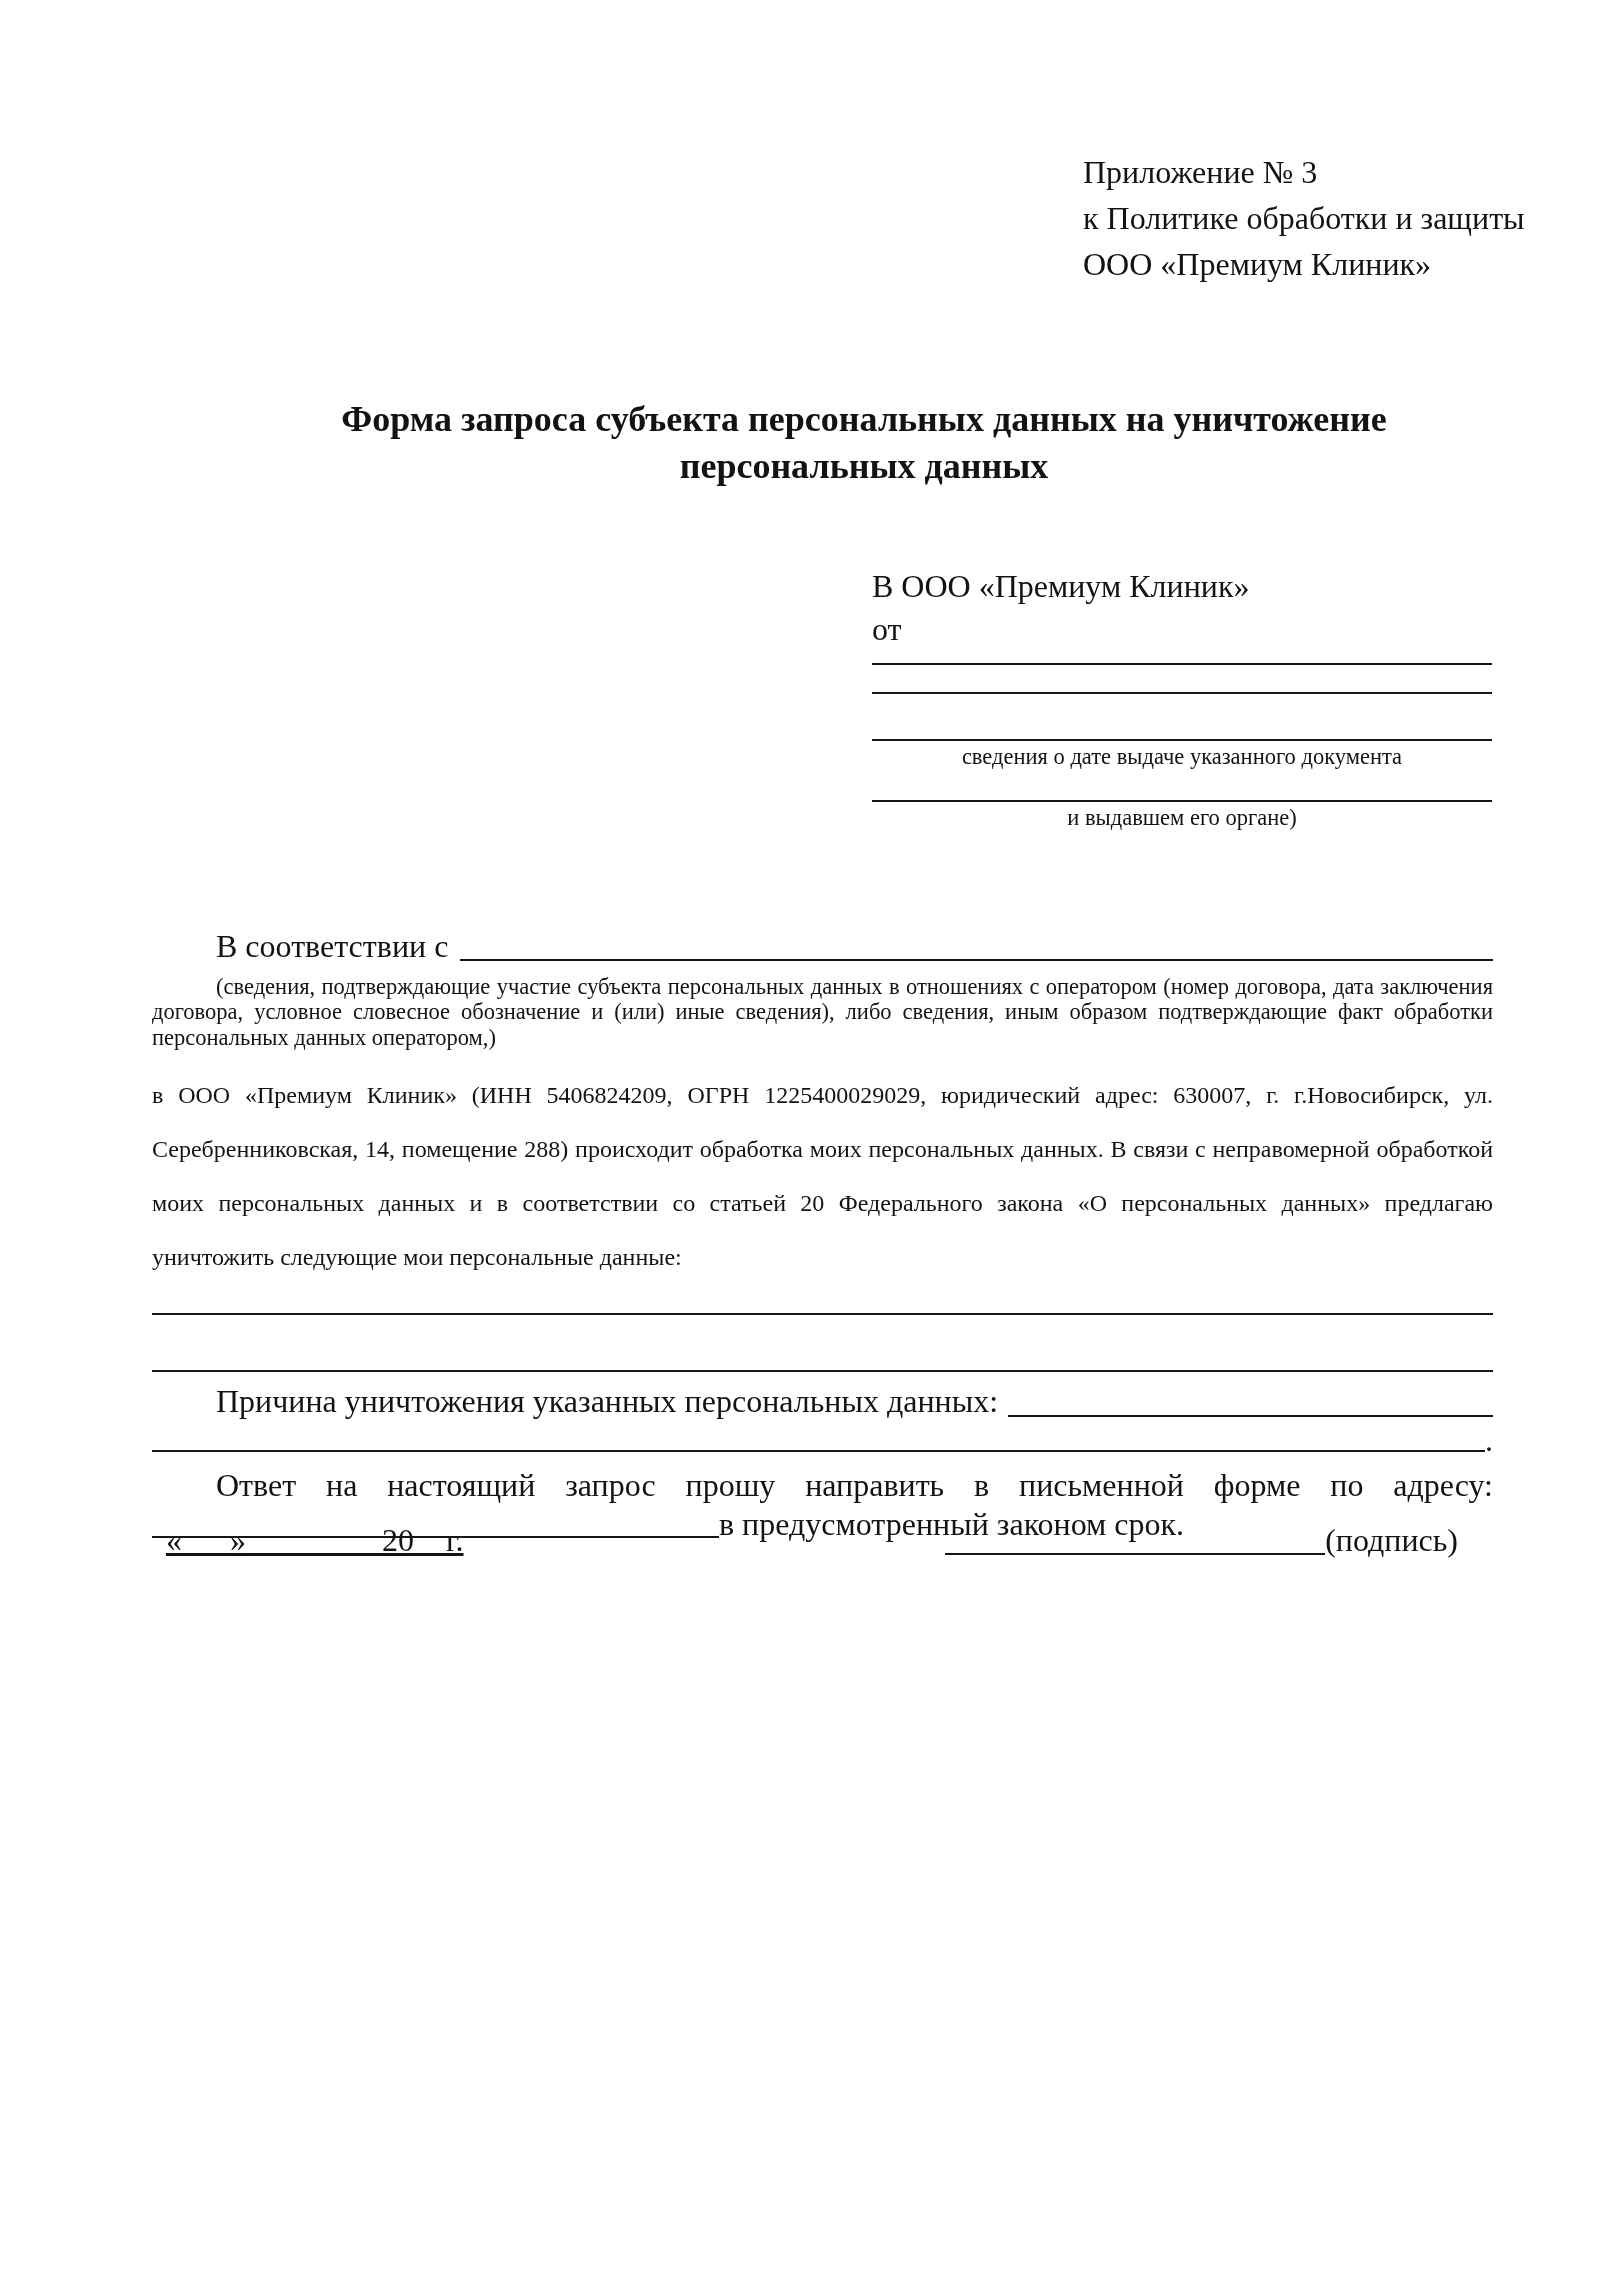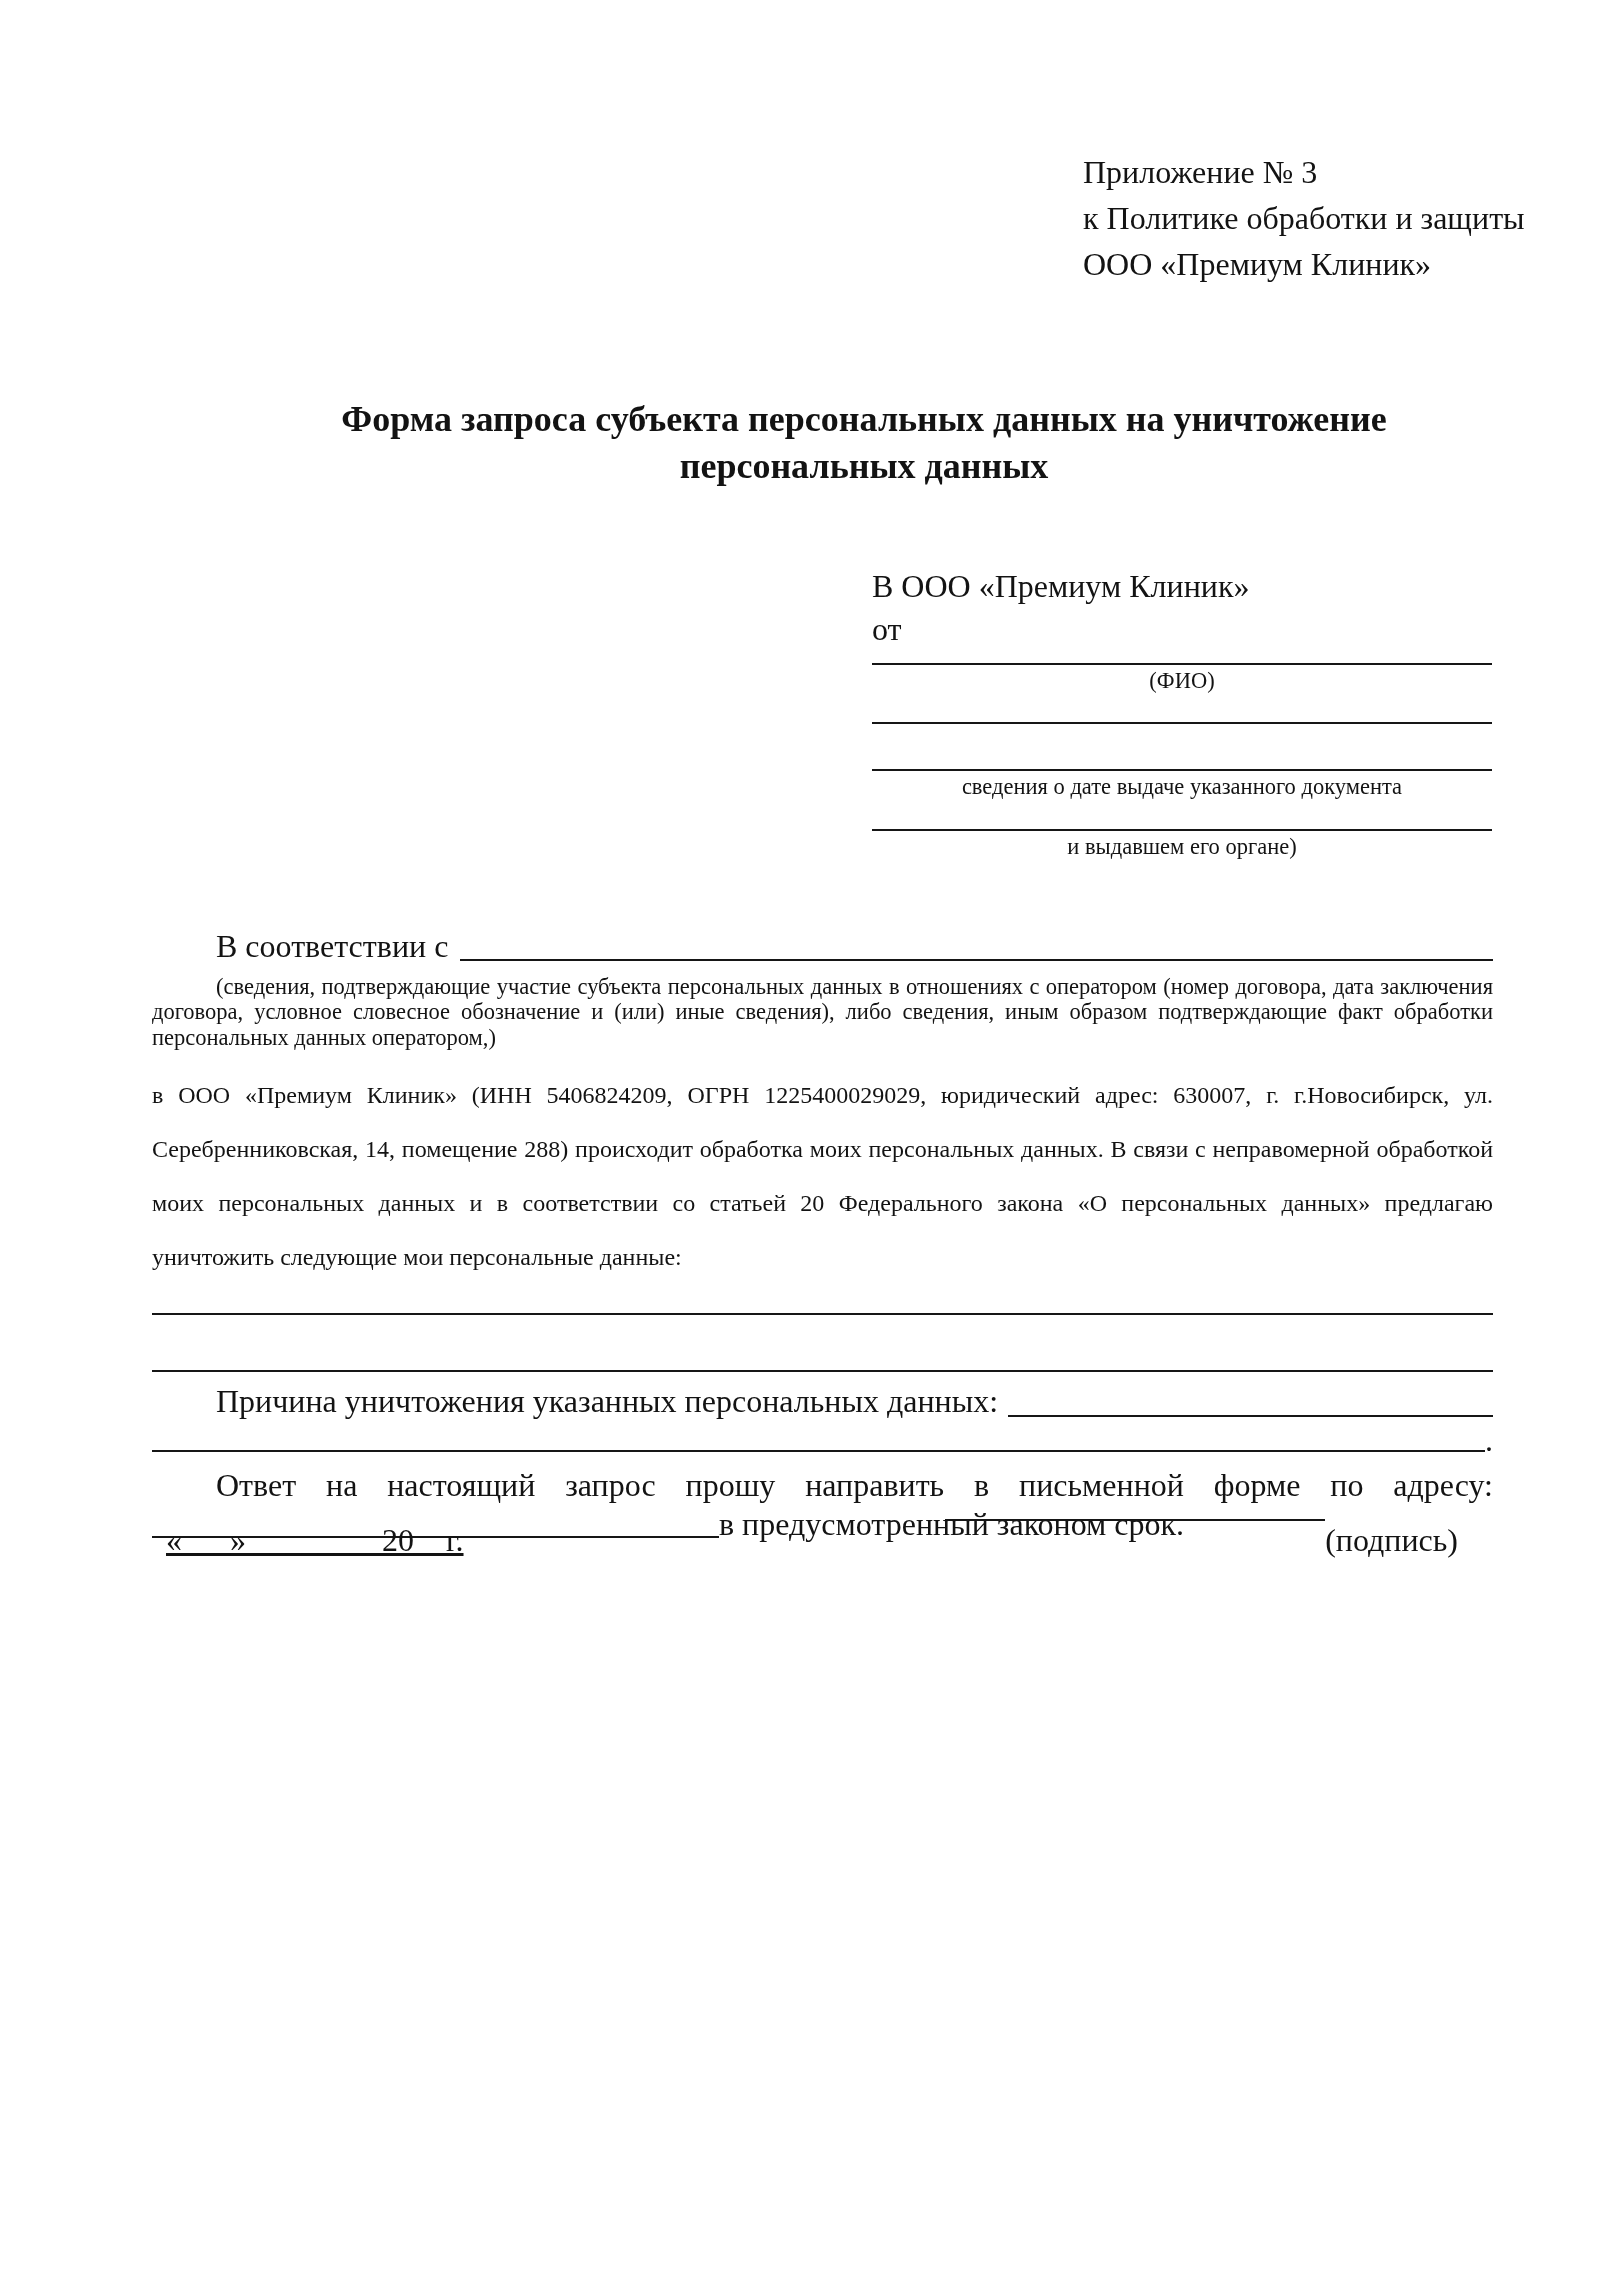--- a/index.html
+++ b/index.html
@@ -55,39 +55,38 @@
   .tail-row{height:39px;line-height:39px;}
   .tail-fill{flex:0 0 567px;border-bottom:2.9px solid #161616;margin-bottom:5.9px;}
 
   
   .footer-row{
     left:152px;top:1519px;width:1341px;
     display:flex;justify-content:space-between;align-items:flex-end;
     font-size:32px;line-height:43px;
   }
   .date-blank{margin-left:14px;white-space:nowrap;text-decoration:underline;}
-  .sig-group{display:flex;align-items:flex-start;margin-right:35px;}
+  .sig-group{display:flex;align-items:flex-end;margin-right:35px;}
   .sig-line{width:380px;border-bottom:2.9px solid #161616;margin-bottom:6.9px;}
 </style>
 </head>
 <body>
 
 <div class="abs header-block">
   <div>Приложение № 3</div>
   <div>к Политике обработки и защиты</div>
   <div>ООО «Премиум Клиник»</div>
 </div>
 
 <div class="abs doc-title">Форма запроса субъекта персональных данных на уничтожение персональных данных</div>
 
 <div class="abs addressee">
   <div>В ООО «Премиум Клиник»</div>
   <div>от</div>
   <div class="fill-line addr-sp1"></div>
-  <div class="caption">(ФИО)</div>
   <div class="fill-line addr-sp2"></div>
   <div class="fill-line addr-sp3"></div>
   <div class="caption">сведения о дате выдаче указанного документа</div>
   <div class="fill-line addr-sp4"></div>
   <div class="caption">и выдавшем его органе)</div>
 </div>
 
 <div class="abs body-block">
 
   <div class="row">

